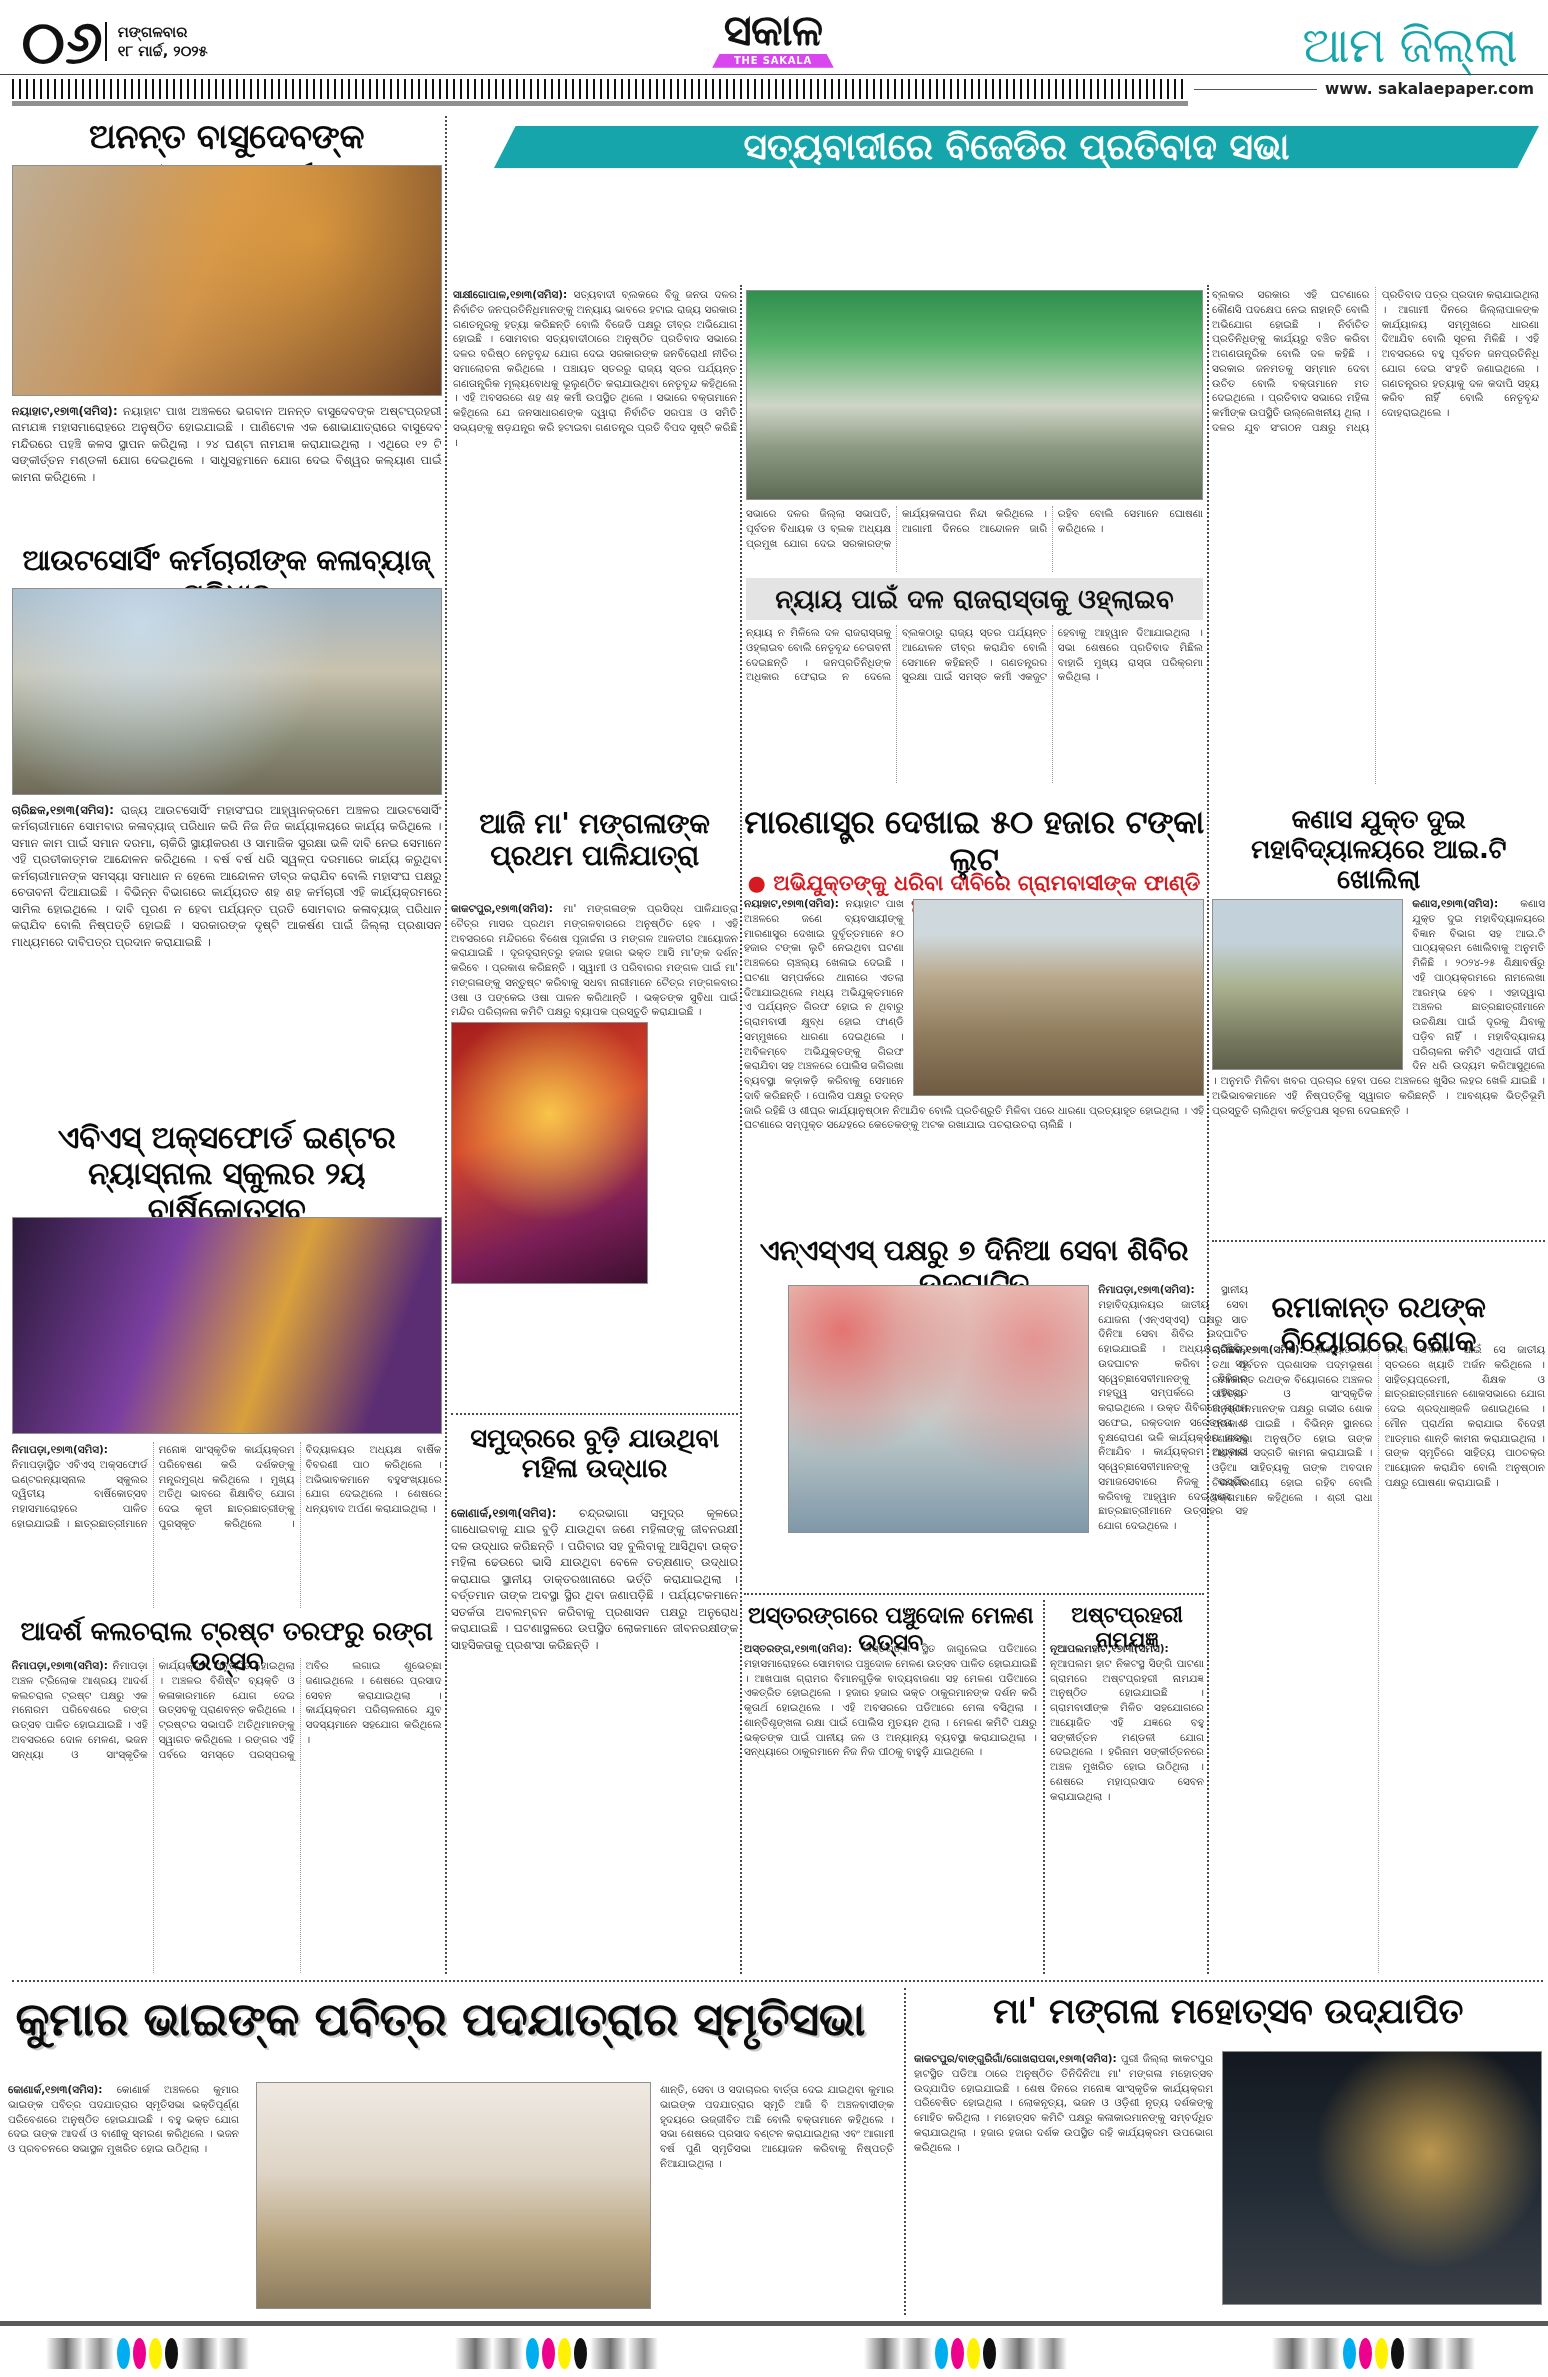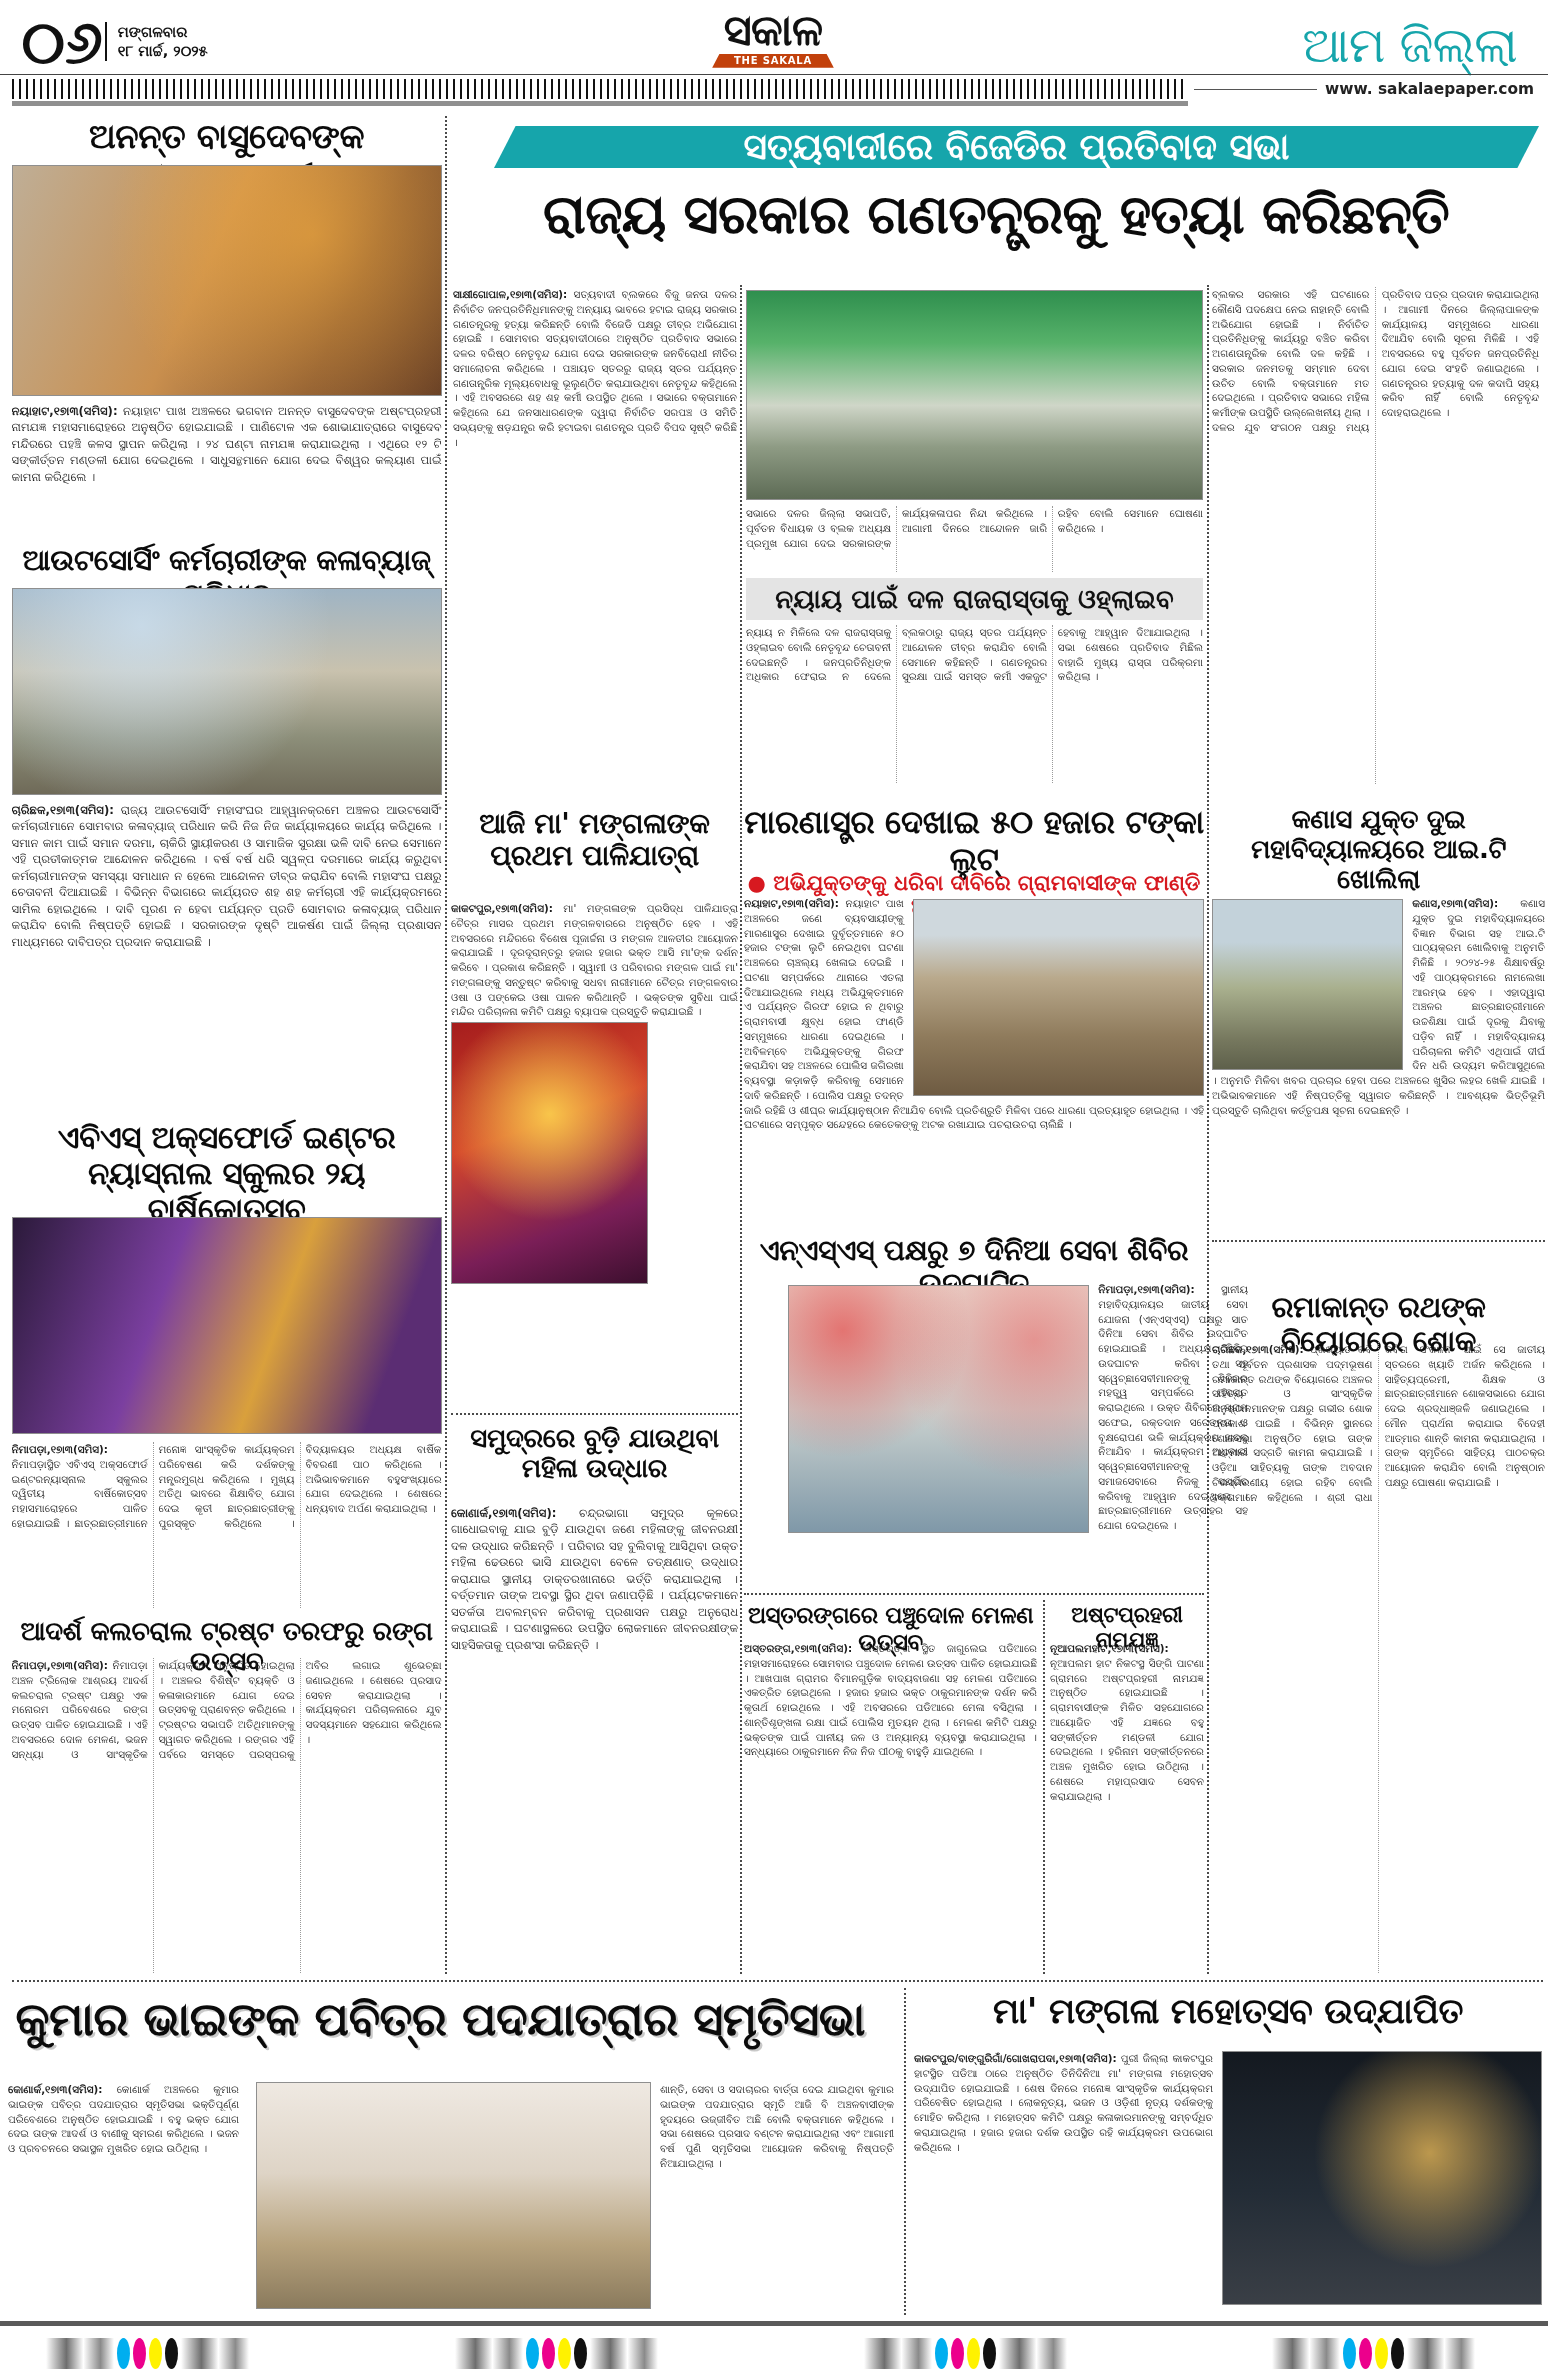--- a/index.html
+++ b/index.html
@@ -13,21 +13,21 @@
   .cols2{column-count:2;column-gap:12.3px;column-rule:0.8px dotted #9a9a9a;}
   .cols3{column-count:3;column-gap:10.8px;column-rule:0.8px dotted #9a9a9a;}
   .photo{border:0.8px solid #8f8f8f;box-sizing:border-box;}
   .vdot{position:absolute;width:0;border-left:2.3px dotted #4a4a4a;}
   .hdot{position:absolute;height:0;border-top:2.3px dotted #4a4a4a;}
   .hrule{position:absolute;height:0;border-top:1.5px solid #8b8b8b;}
   
   .pageno{font-size:60px;font-weight:800;line-height:1;}
   .datebox{font-size:14.7px;font-weight:700;line-height:1.35;border-left:2.3px solid #111;padding-left:10.8px;}
   .sakala{font-size:43px;font-weight:800;letter-spacing:-0.8px;line-height:1;}
-  .ribbon{background:#c2410c;color:#fff;font-size:10px;font-weight:700;text-align:center;
+  .ribbon{background:#d946ef;color:#fff;font-size:10px;font-weight:700;text-align:center;
           padding:1.5px 10.8px;clip-path:polygon(6% 0,94% 0,100% 100%,0 100%);letter-spacing:0.8px;}
   .amajilla{font-size:49px;font-weight:400;letter-spacing:-0.8px;}
   .url{font-size:15.4px;font-weight:600;color:#222;}
   .barcode{background:repeating-linear-gradient(90deg,#111 0 2.3px,#fff 2.3px 7px);}
   .graybar{background:#8f8f8f;}
   
   .kicker{color:#fff;font-weight:800;text-align:center;
           clip-path:polygon(21.6px 0,100% 0,calc(100% - 21.6px) 100%,0 100%);}
   .subbox{background:#e4e4e4;font-weight:800;text-align:center;}
   .redsub{color:#d71920;font-weight:800;text-align:center;}
@@ -99,21 +99,20 @@
     <span>ନିମାପଡ଼ାସ୍ଥିତ ଏବିଏସ୍ ଅକ୍ସଫୋର୍ଡ ଇଣ୍ଟରନ୍ୟାସ୍‌ନାଲ ସ୍କୁଲର ଦ୍ୱିତୀୟ ବାର୍ଷିକୋତ୍ସବ ମହାସମାରୋହରେ ପାଳିତ ହୋଇଯାଇଛି । ଛାତ୍ରଛାତ୍ରୀମାନେ ମନୋଜ୍ଞ ସାଂସ୍କୃତିକ କାର୍ଯ୍ୟକ୍ରମ ପରିବେଷଣ କରି ଦର୍ଶକଙ୍କୁ ମନ୍ତ୍ରମୁଗ୍ଧ କରିଥିଲେ । ମୁଖ୍ୟ ଅତିଥି ଭାବରେ ଶିକ୍ଷାବିତ୍ ଯୋଗ ଦେଇ କୃତୀ ଛାତ୍ରଛାତ୍ରୀଙ୍କୁ ପୁରସ୍କୃତ କରିଥିଲେ । ବିଦ୍ୟାଳୟର ଅଧ୍ୟକ୍ଷ ବାର୍ଷିକ ବିବରଣୀ ପାଠ କରିଥିଲେ । ଅଭିଭାବକମାନେ ବହୁସଂଖ୍ୟାରେ ଯୋଗ ଦେଇଥିଲେ । ଶେଷରେ ଧନ୍ୟବାଦ ଅର୍ପଣ କରାଯାଇଥିଲା ।</span>
   </div>
 
   <div class="abs h" style="left:11.6px;top:1616px;width:430px;font-size:26px;">ଆଦର୍ଶ କଲଚରାଲ ଟ୍ରଷ୍ଟ ତରଫରୁ ରଙ୍ଗ ଉତ୍ସବ</div>
   <div class="abs body cols3" style="left:11.6px;top:1658px;width:430px;height:315px;">
     <span class="byl">ନିମାପଡ଼ା,୧୭ା୩(ସମିସ):</span>
     <span>ନିମାପଡ଼ା ଅଞ୍ଚଳ ଟ୍ରିଲୋକ ଆଶ୍ରୟ ଆଦର୍ଶ କଲଚରାଲ ଟ୍ରଷ୍ଟ ପକ୍ଷରୁ ଏକ ମନୋରମ ପରିବେଶରେ ରଙ୍ଗ ଉତ୍ସବ ପାଳିତ ହୋଇଯାଇଛି । ଏହି ଅବସରରେ ଦୋଳ ମେଳଣ, ଭଜନ ସନ୍ଧ୍ୟା ଓ ସାଂସ୍କୃତିକ କାର୍ଯ୍ୟକ୍ରମ ଅନୁଷ୍ଠିତ ହୋଇଥିଲା । ଅଞ୍ଚଳର ବିଶିଷ୍ଟ ବ୍ୟକ୍ତି ଓ କଳାକାରମାନେ ଯୋଗ ଦେଇ ଉତ୍ସବକୁ ପ୍ରାଣବନ୍ତ କରିଥିଲେ । ଟ୍ରଷ୍ଟର ସଭାପତି ଅତିଥିମାନଙ୍କୁ ସ୍ୱାଗତ କରିଥିଲେ । ରଙ୍ଗର ଏହି ପର୍ବରେ ସମସ୍ତେ ପରସ୍ପରକୁ ଅବିର ଲଗାଇ ଶୁଭେଚ୍ଛା ଜଣାଇଥିଲେ । ଶେଷରେ ପ୍ରସାଦ ସେବନ କରାଯାଇଥିଲା । କାର୍ଯ୍ୟକ୍ରମ ପରିଚାଳନାରେ ଯୁବ ସଦସ୍ୟମାନେ ସହଯୋଗ କରିଥିଲେ ।</span>
   </div>
 
   <div class="abs kicker" style="left:494px;top:126px;width:1045px;height:42px;font-size:36px;line-height:42px;background:#16A5AB;">ସତ୍ୟବାଦୀରେ ବିଜେଡିର ପ୍ରତିବାଦ ସଭା</div>
-  <div class="abs h" style="left:453px;top:184px;width:1086px;font-size:54px;letter-spacing:-0.8px;">ରାଜ୍ୟ ସରକାର ଗଣତନ୍ତ୍ରକୁ ହତ୍ୟା କରିଛନ୍ତି</div>
 
   <div class="abs body" style="left:453px;top:287px;width:284px;height:497px;">
     <span class="byl">ସାକ୍ଷୀଗୋପାଳ,୧୭ା୩(ସମିସ):</span>
     <span>ସତ୍ୟବାଦୀ ବ୍ଲକରେ ବିଜୁ ଜନତା ଦଳର ନିର୍ବାଚିତ ଜନପ୍ରତିନିଧିମାନଙ୍କୁ ଅନ୍ୟାୟ ଭାବରେ ହଟାଇ ରାଜ୍ୟ ସରକାର ଗଣତନ୍ତ୍ରକୁ ହତ୍ୟା କରିଛନ୍ତି ବୋଲି ବିଜେଡି ପକ୍ଷରୁ ତୀବ୍ର ଅଭିଯୋଗ ହୋଇଛି । ସୋମବାର ସତ୍ୟବାଦୀଠାରେ ଅନୁଷ୍ଠିତ ପ୍ରତିବାଦ ସଭାରେ ଦଳର ବରିଷ୍ଠ ନେତୃବୃନ୍ଦ ଯୋଗ ଦେଇ ସରକାରଙ୍କ ଜନବିରୋଧୀ ନୀତିର ସମାଲୋଚନା କରିଥିଲେ । ପଞ୍ଚାୟତ ସ୍ତରରୁ ରାଜ୍ୟ ସ୍ତର ପର୍ଯ୍ୟନ୍ତ ଗଣତାନ୍ତ୍ରିକ ମୂଲ୍ୟବୋଧକୁ ଭୂଲୁଣ୍ଠିତ କରାଯାଉଥିବା ନେତୃବୃନ୍ଦ କହିଥିଲେ । ଏହି ଅବସରରେ ଶହ ଶହ କର୍ମୀ ଉପସ୍ଥିତ ଥିଲେ । ସଭାରେ ବକ୍ତାମାନେ କହିଥିଲେ ଯେ ଜନସାଧାରଣଙ୍କ ଦ୍ୱାରା ନିର୍ବାଚିତ ସରପଞ୍ଚ ଓ ସମିତି ସଭ୍ୟଙ୍କୁ ଷଡ଼ଯନ୍ତ୍ର କରି ହଟାଇବା ଗଣତନ୍ତ୍ର ପ୍ରତି ବିପଦ ସୃଷ୍ଟି କରିଛି ।</span>
   </div>
 
   <div class="abs photo g-protest" style="left:746px;top:290px;width:457px;height:210px;"></div>
   <div class="abs body cols3" style="left:746px;top:506px;width:457px;height:66px;">ସଭାରେ ଦଳର ଜିଲ୍ଲା ସଭାପତି, ପୂର୍ବତନ ବିଧାୟକ ଓ ବ୍ଲକ ଅଧ୍ୟକ୍ଷ ପ୍ରମୁଖ ଯୋଗ ଦେଇ ସରକାରଙ୍କ କାର୍ଯ୍ୟକଳାପର ନିନ୍ଦା କରିଥିଲେ । ଆଗାମୀ ଦିନରେ ଆନ୍ଦୋଳନ ଜାରି ରହିବ ବୋଲି ସେମାନେ ଘୋଷଣା କରିଥିଲେ ।</div>
   <div class="abs subbox" style="left:746px;top:578px;width:457px;height:42px;font-size:26px;line-height:42px;">ନ୍ୟାୟ ପାଇଁ ଦଳ ରାଜରାସ୍ତାକୁ ଓହ୍ଲାଇବ</div>
   <div class="abs body cols3" style="left:746px;top:625px;width:457px;height:158px;">ନ୍ୟାୟ ନ ମିଳିଲେ ଦଳ ରାଜରାସ୍ତାକୁ ଓହ୍ଲାଇବ ବୋଲି ନେତୃବୃନ୍ଦ ଚେତାବନୀ ଦେଇଛନ୍ତି । ଜନପ୍ରତିନିଧିଙ୍କ ଅଧିକାର ଫେରାଇ ନ ଦେଲେ ବ୍ଲକଠାରୁ ରାଜ୍ୟ ସ୍ତର ପର୍ଯ୍ୟନ୍ତ ଆନ୍ଦୋଳନ ତୀବ୍ର କରାଯିବ ବୋଲି ସେମାନେ କହିଛନ୍ତି । ଗଣତନ୍ତ୍ରର ସୁରକ୍ଷା ପାଇଁ ସମସ୍ତ କର୍ମୀ ଏକଜୁଟ ହେବାକୁ ଆହ୍ୱାନ ଦିଆଯାଇଥିଲା । ସଭା ଶେଷରେ ପ୍ରତିବାଦ ମିଛିଲ ବାହାରି ମୁଖ୍ୟ ରାସ୍ତା ପରିକ୍ରମା କରିଥିଲା ।</div>

